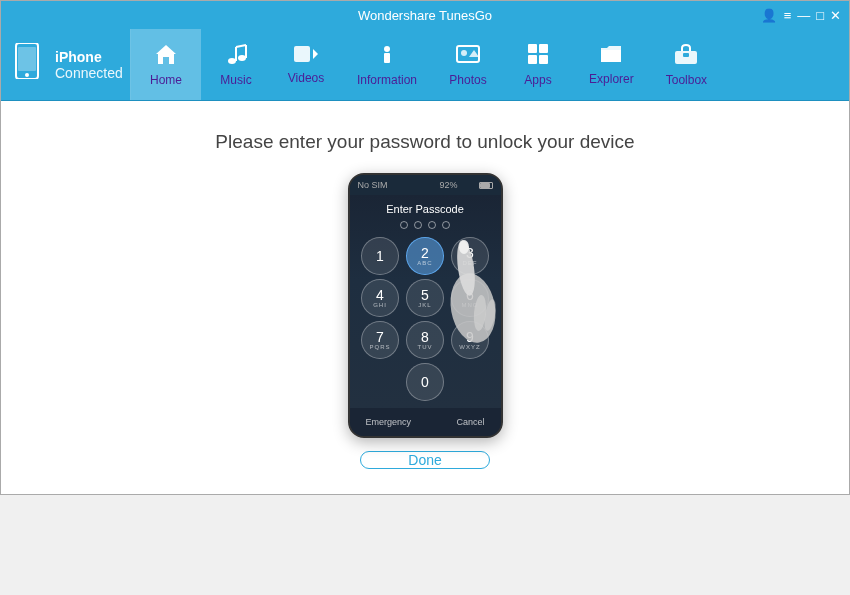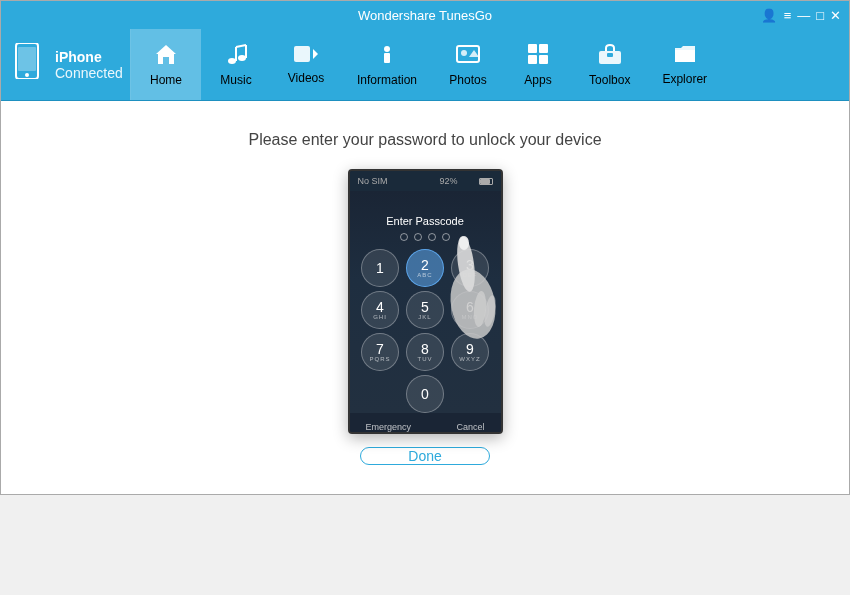--- a/index.html
+++ b/index.html
@@ -84,21 +84,21 @@
       flex: 1;
     }
     .nav-tab {
       display: flex;
       flex-direction: column;
       align-items: center;
       justify-content: center;
       padding: 0 16px;
       gap: 4px;
       cursor: pointer;
-      color: #000000;
+      color: #4c1d95;
       min-width: 70px;
     }
     .nav-tab.active {
       background: rgba(255,255,255,0.25);
     }
     .nav-tab-icon {
       font-size: 22px;
       line-height: 1;
     }
     .nav-tab-label {
@@ -108,30 +108,30 @@
     .main-content {
       flex: 1;
       background: white;
       display: flex;
       flex-direction: column;
       align-items: center;
       padding: 30px 20px;
       overflow: hidden;
     }
     .unlock-prompt {
-      font-size: 16px;
+      font-size: 19px;
       color: #444;
       margin-bottom: 20px;
     }
     
     .phone-mockup {
       width: 155px;
       height: 265px;
       background: linear-gradient(180deg, #1a2a3a 0%, #1c2d3f 100%);
-      border-radius: 4px;
+      border-radius: 16px;
       border: 2px solid #333;
       display: flex;
       flex-direction: column;
       overflow: hidden;
       position: relative;
       box-shadow: 0 4px 15px rgba(0,0,0,0.3);
     }
     .phone-status-bar {
       background: #1a2a3a;
       height: 20px;
@@ -158,21 +158,20 @@
       display: flex;
       flex-direction: column;
       align-items: center;
       padding: 8px 6px 0;
       position: relative;
     }
     .passcode-title {
       color: white;
       font-size: 11px;
       margin-bottom: 6px;
-      margin-top: 16px;
     }
     .passcode-dots {
       display: flex;
       gap: 6px;
       margin-bottom: 8px;
     }
     .passcode-dot {
       width: 8px;
       height: 8px;
       border-radius: 50%;
@@ -346,37 +345,37 @@
             <rect x="12" y="1" width="9" height="9" rx="1" fill="white"></rect>
             <rect x="1" y="12" width="9" height="9" rx="1" fill="white"></rect>
             <rect x="12" y="12" width="9" height="9" rx="1" fill="white"></rect>
           </svg>
         </div>
         <span class="nav-tab-label">Apps</span>
       </div>
 
       <div class="nav-tab">
         <div class="nav-tab-icon">
+          <svg width="24" height="20" viewBox="0 0 24 20" fill="white">
+            <path d="M2,4 L8,4 L10,2 L22,2 L22,18 L2,18 Z" fill="white" opacity="0.9"></path>
+            <path d="M2,6 L22,6 L22,18 L2,18 Z" fill="white"></path>
+          </svg>
+        </div>
+        <span class="nav-tab-label">Explorer</span>
+      </div>
+
+      <div class="nav-tab">
+        <div class="nav-tab-icon">
           <svg width="24" height="22" viewBox="0 0 24 22" fill="white">
             <rect x="1" y="8" width="22" height="13" rx="2" fill="white" opacity="0.9"></rect>
             <path d="M8,8 L8,5 Q8,2 12,2 Q16,2 16,5 L16,8" fill="none" stroke="white" stroke-width="2"></path>
             <rect x="9" y="10" width="6" height="4" rx="1" fill="#2eaadc"></rect>
           </svg>
         </div>
         <span class="nav-tab-label">Toolbox</span>
-      </div>
-
-      <div class="nav-tab">
-        <div class="nav-tab-icon">
-          <svg width="24" height="20" viewBox="0 0 24 20" fill="white">
-            <path d="M2,4 L8,4 L10,2 L22,2 L22,18 L2,18 Z" fill="white" opacity="0.9"></path>
-            <path d="M2,6 L22,6 L22,18 L2,18 Z" fill="white"></path>
-          </svg>
-        </div>
-        <span class="nav-tab-label">Explorer</span>
       </div>
     </div>
   </div>
 
   <div class="main-content">
     <div class="unlock-prompt">Please enter your password to unlock your device</div>
 
     <div style="position:relative; display:inline-block;">
       <div class="phone-mockup">
 

